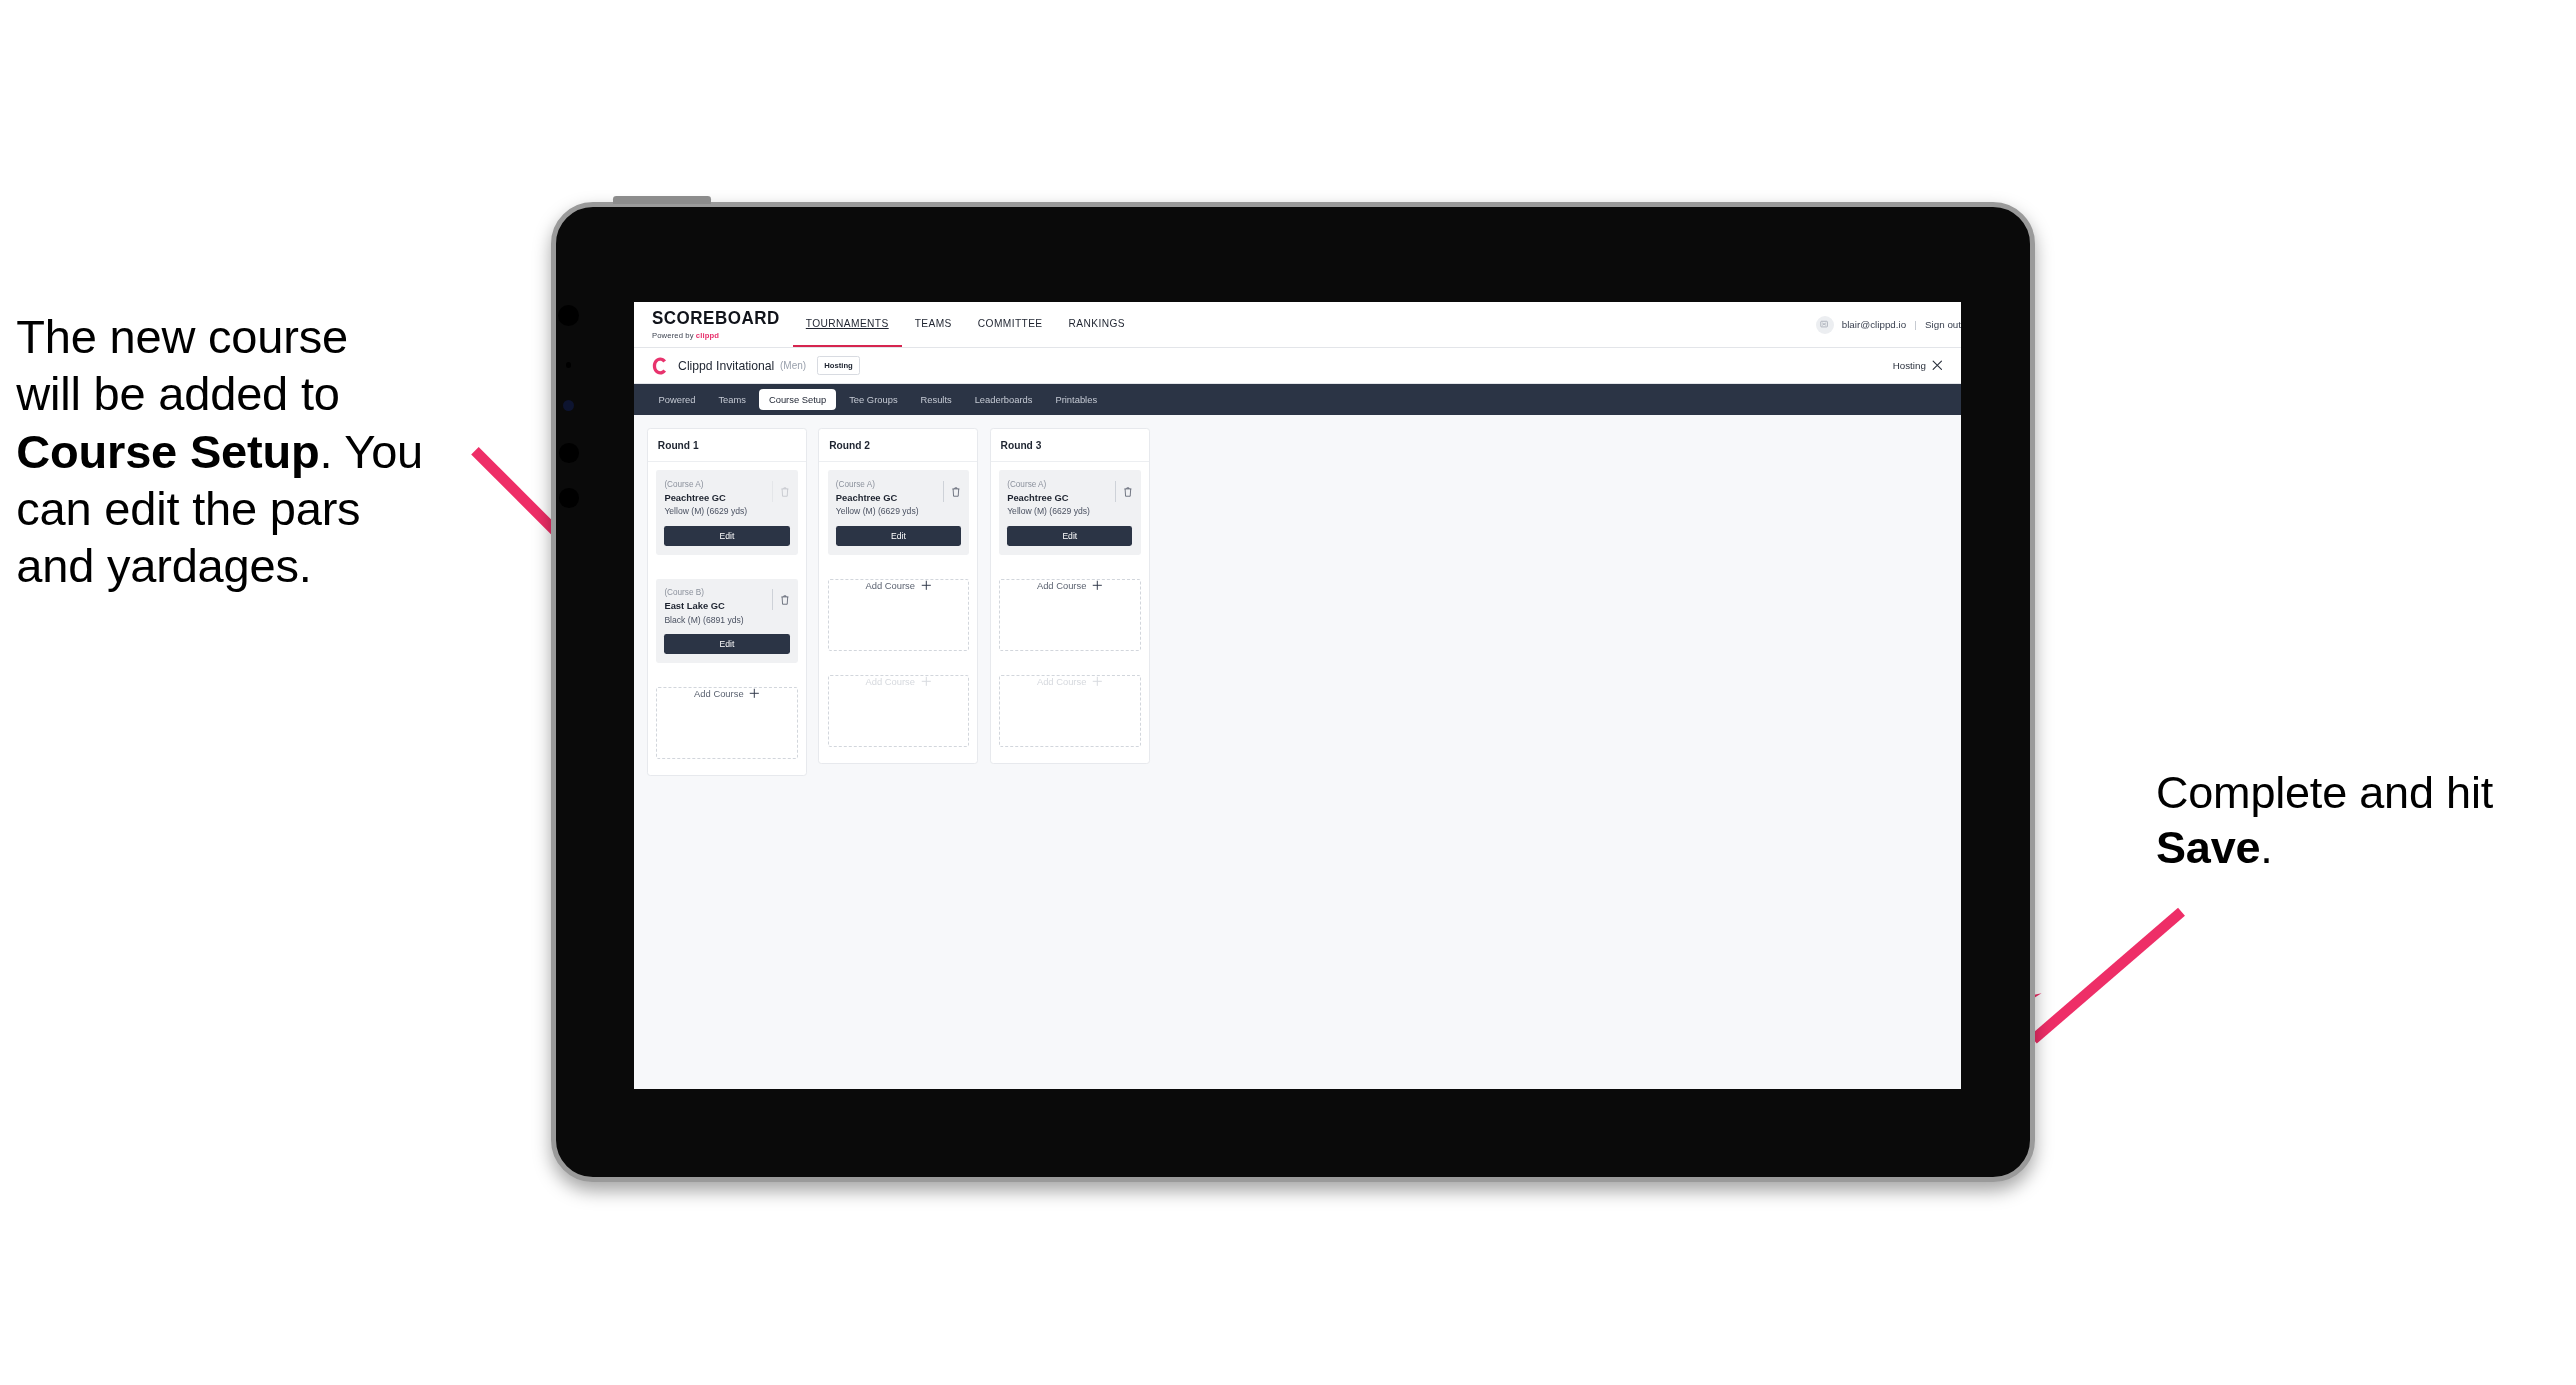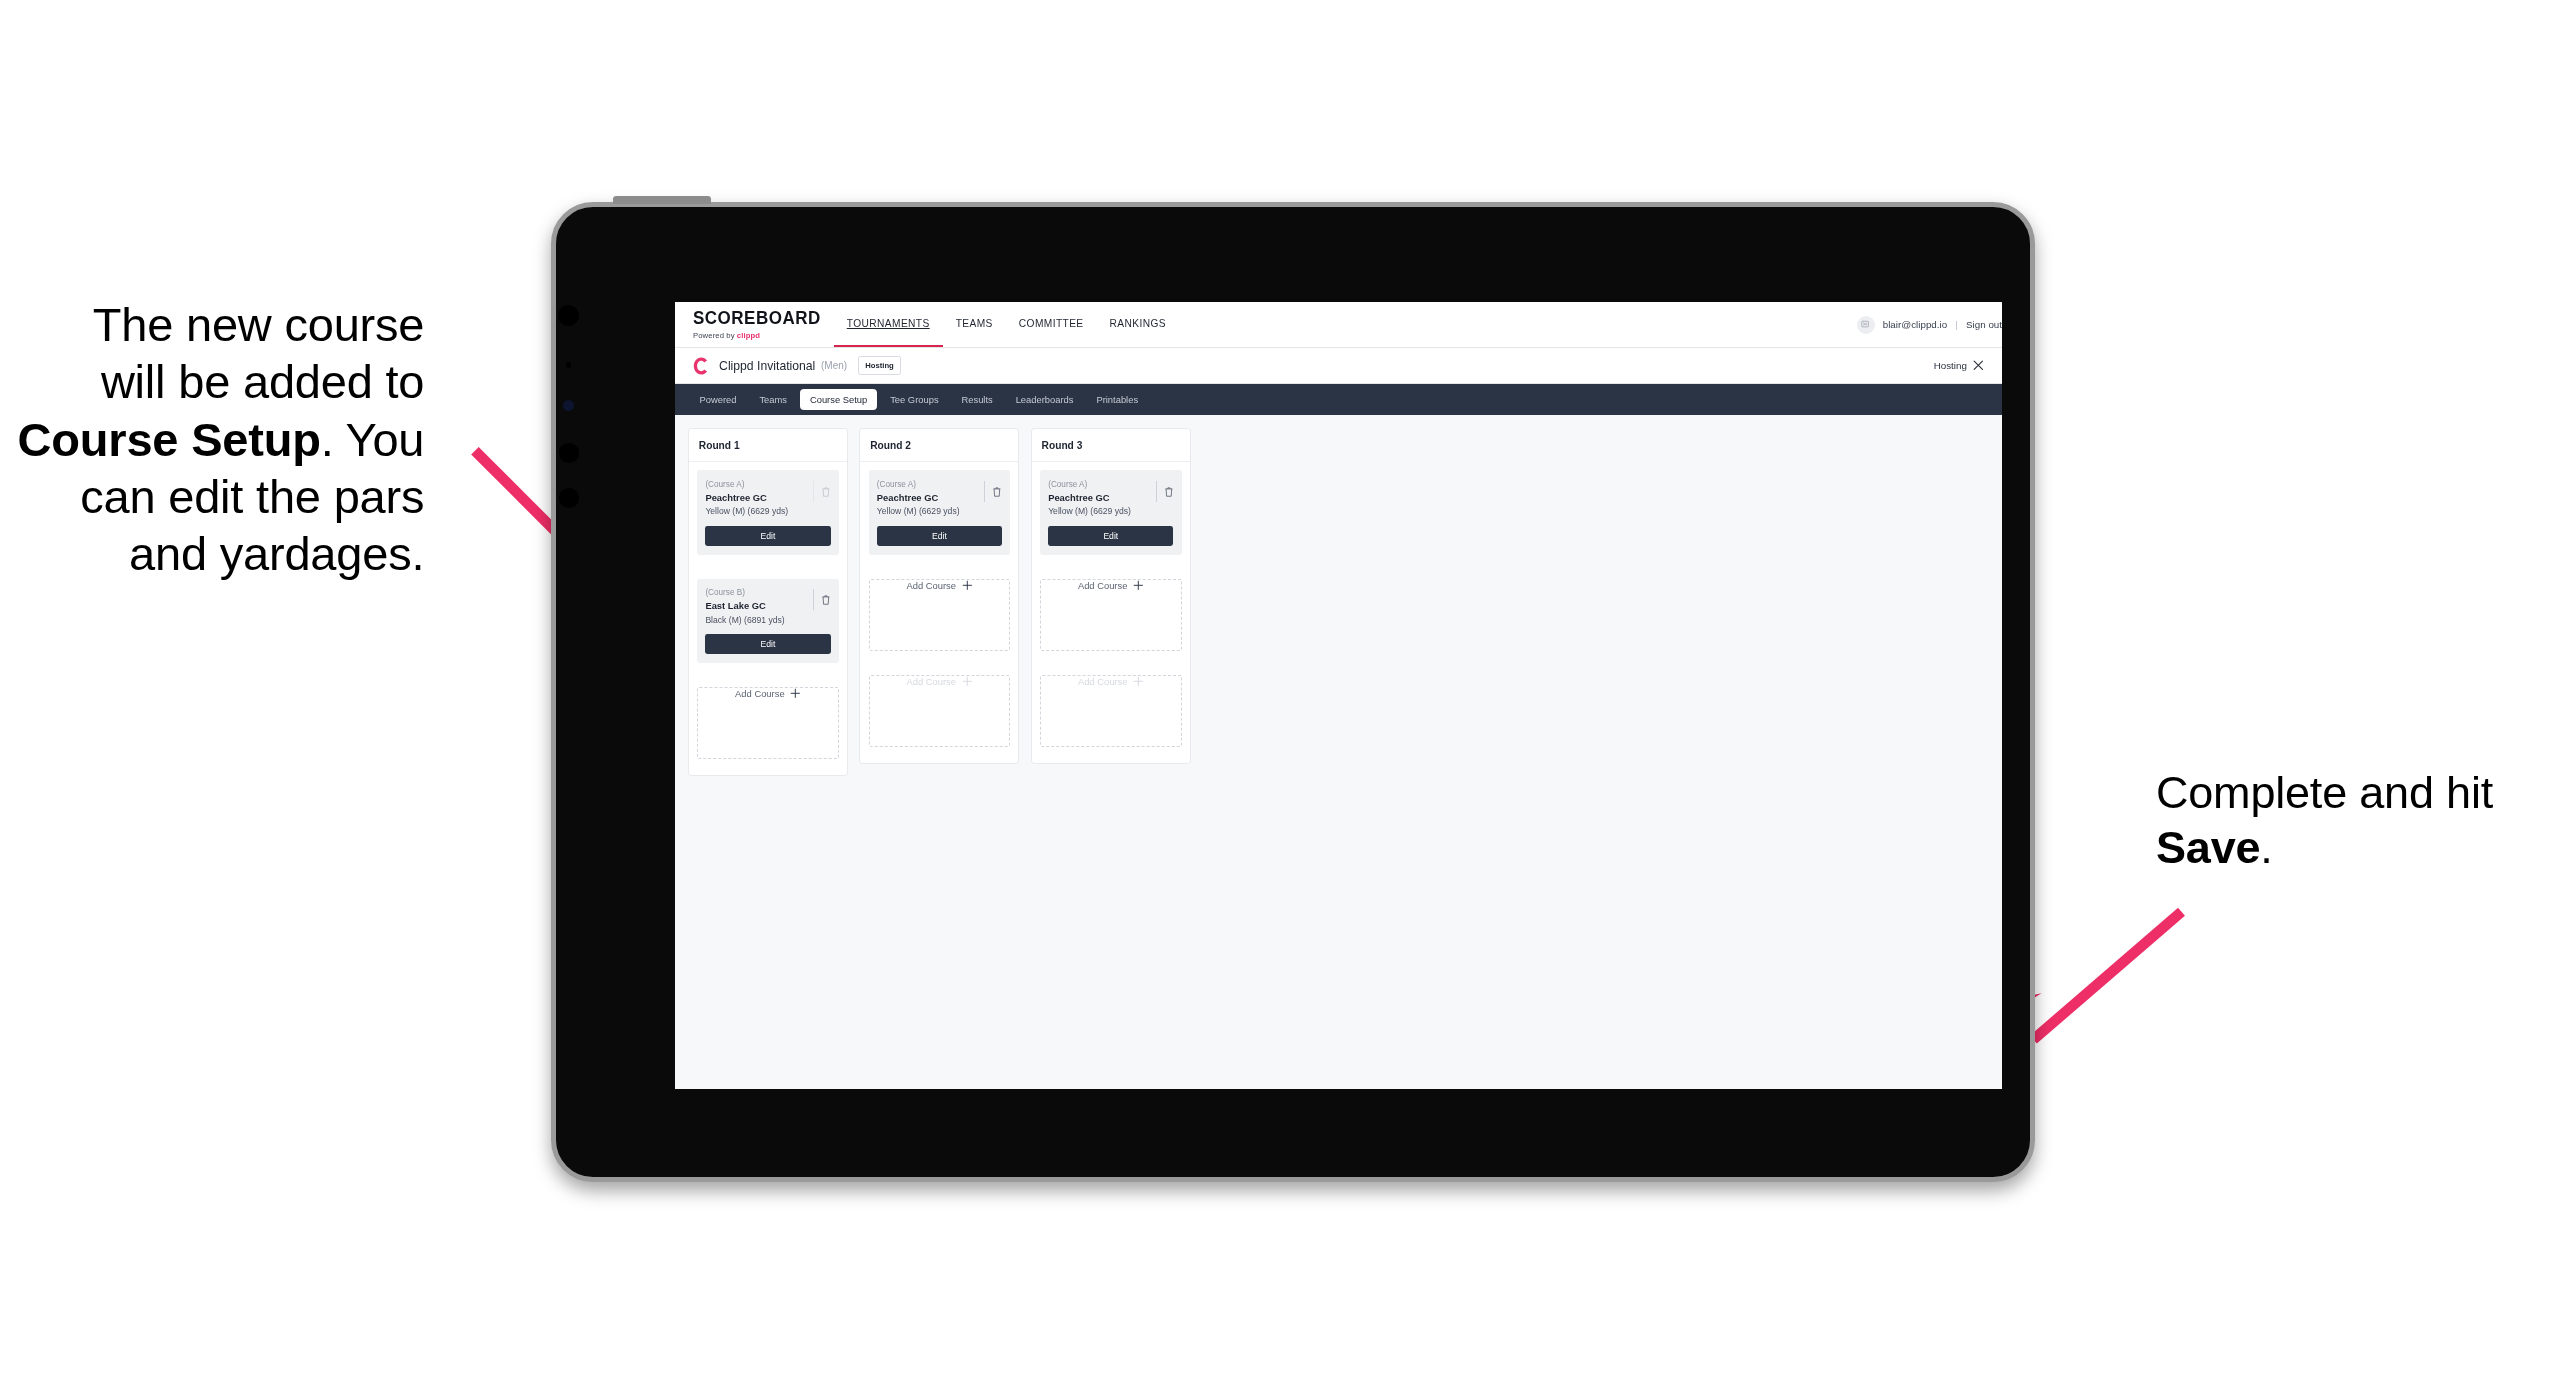--- a/index.html
+++ b/index.html
@@ -14,21 +14,21 @@
   
   .annot {
     position: absolute;
     color: #000;
     font-family: "Liberation Sans", sans-serif;
     font-weight: 400;
     line-height: 1.22;
     letter-spacing: -0.2px;
   }
   .annot b { font-weight: 700; }
-  #annot-left  { left: 16.3px; top: 296px; width: 408px; font-size: 47px; text-align: right; }
+  #annot-left  { left: 16.3px; top: 308px; width: 408px; font-size: 47px; }
   #annot-right { left: 2156px; top: 766px; width: 408px; font-size: 45px; }
 
   .arrow { position: absolute; pointer-events: none; }
   #arrow-left  { left: 457px; top: 436px; width: 220px; height: 212px; }
   #arrow-right { left: 1952px; top: 905px; width: 236px; height: 147px; }
 
   
   .tablet {
     position: absolute;
     left: 551px; top: 202px;
@@ -49,21 +49,20 @@
   .cam.c4 { top:236px; width:19.6px; height:19.6px; left:3.3px; }
   .cam.c5 { top:281px; width:19.6px; height:19.6px; left:3.3px; }
 
   
   .screen {
     position: absolute;
     left: 78px; top: 95px;
     width: 1327px; height: 787px;
     background: #f7f8fa;
     overflow: hidden;
-    margin-left: 41px;
   }
 
   
   .topnav {
     height: 46px; background:#fff; display:flex; align-items:stretch;
     border-bottom: 0.8px solid #e3e5e9;
   }
   .brand { display:flex; flex-direction:column; justify-content:center; padding: 0 13px 0 18px; }
   .brand-title {
     font-family:"Liberation Sans", sans-serif;

